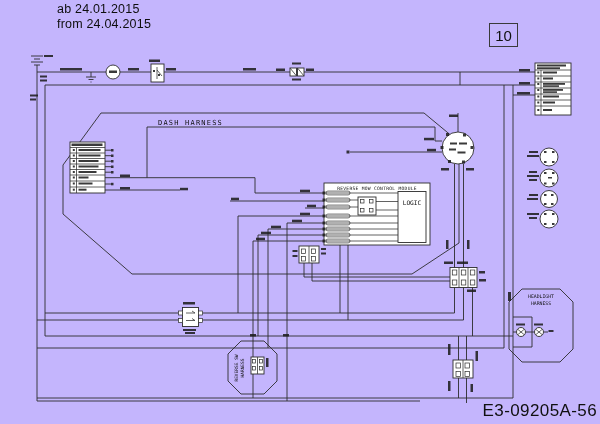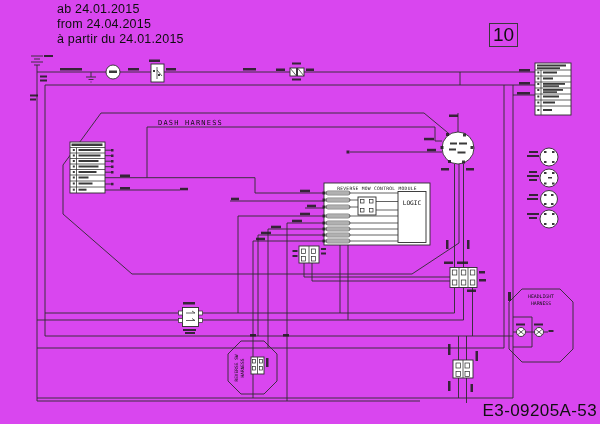--- a/index.html
+++ b/index.html
@@ -1,47 +1,46 @@
 <!DOCTYPE html>
 <html><head>
 <meta charset="utf-8">
 <style>
   html,body{margin:0;padding:0;background:#fff;}
-  .stage{position:relative;width:600px;height:424px;background:#d946ef;overflow:hidden;
+  .stage{position:relative;width:600px;height:424px;background:#c4b5fd;overflow:hidden;
          font-family:"Liberation Sans",sans-serif;}
   .note{position:absolute;left:57px;top:2px;color:#0e0e0e;font-size:12.5px;line-height:15px;
         font-weight:500;letter-spacing:0.2px;}
   .badge{position:absolute;left:489px;top:23px;width:27px;height:22px;border:1.2px solid #3a3a3a;
-         display:flex;align-items:center;justify-content:center;font-size:19px;color:#111;}
+         display:flex;align-items:center;justify-content:center;font-size:15px;color:#111;}
   .drawno{position:absolute;left:400px;top:401px;width:197px;text-align:right;font-size:17px;
           color:#101010;letter-spacing:0.4px;}
   svg{position:absolute;left:0;top:0;}
   .w{fill:none;stroke:#2c2c2c;stroke-width:0.9;}
   .wl{fill:none;stroke:#3a3a3a;stroke-width:0.8;}
   .box{fill:#ffffff;stroke:#2c2c2c;stroke-width:0.9;}
   .pin{fill:#ffffff;stroke:#2c2c2c;stroke-width:0.7;}
   .sm{fill:#1f1f1f;opacity:0.88;}
   .t{fill:#111111;font-family:"DejaVu Sans Mono",monospace;}
 </style>
 </head>
 <body>
 
 <div class="stage">
 
   <div class="note">
     <div>ab 24.01.2015</div>
     <div>from 24.04.2015</div>
-    <div>à partir du 24.01.2015</div>
   </div>
 
   <div class="badge">
     <span>10</span>
   </div>
 
-  <div class="drawno">E3-09205A-53</div>
+  <div class="drawno">E3-09205A-56</div>
 
   <svg width="600" height="424" viewBox="0 0 600 424">
 
     <g>
 
       <path class="w" d="M37,65 V401"></path>
       <path class="w" d="M37,72 H535"></path>
       <path class="w" d="M45,85 H535"></path>
       <path class="w" d="M45,85 V336"></path>
       <path class="w" d="M91,72 V77"></path>

